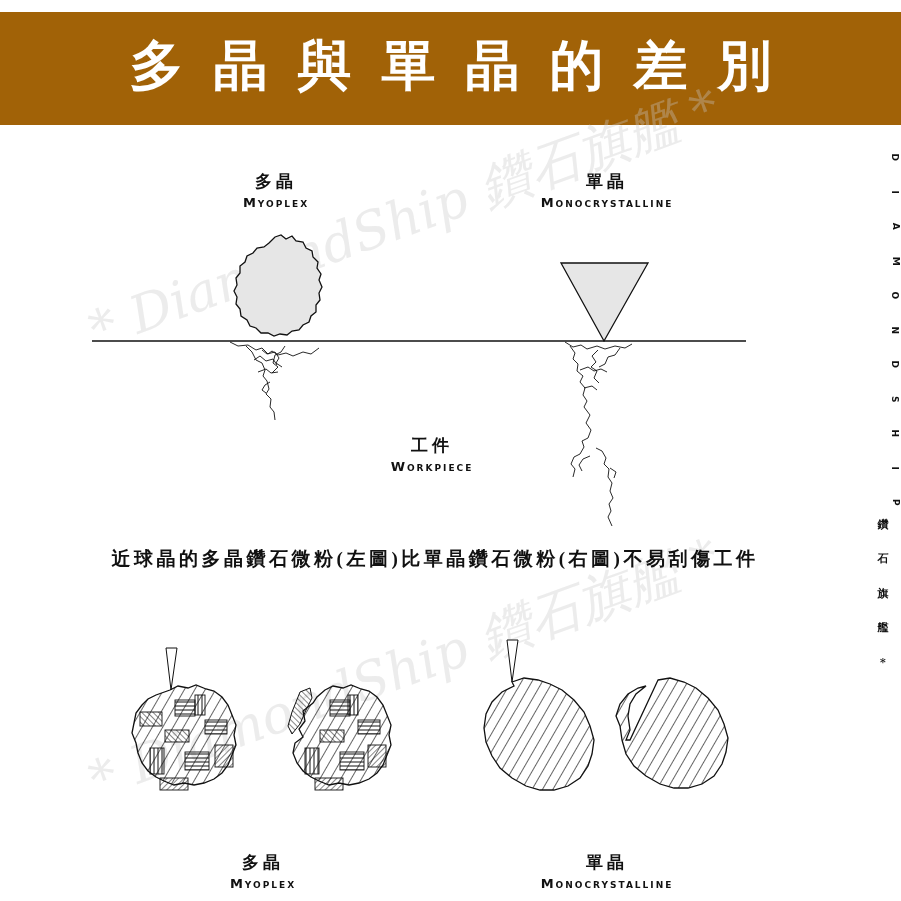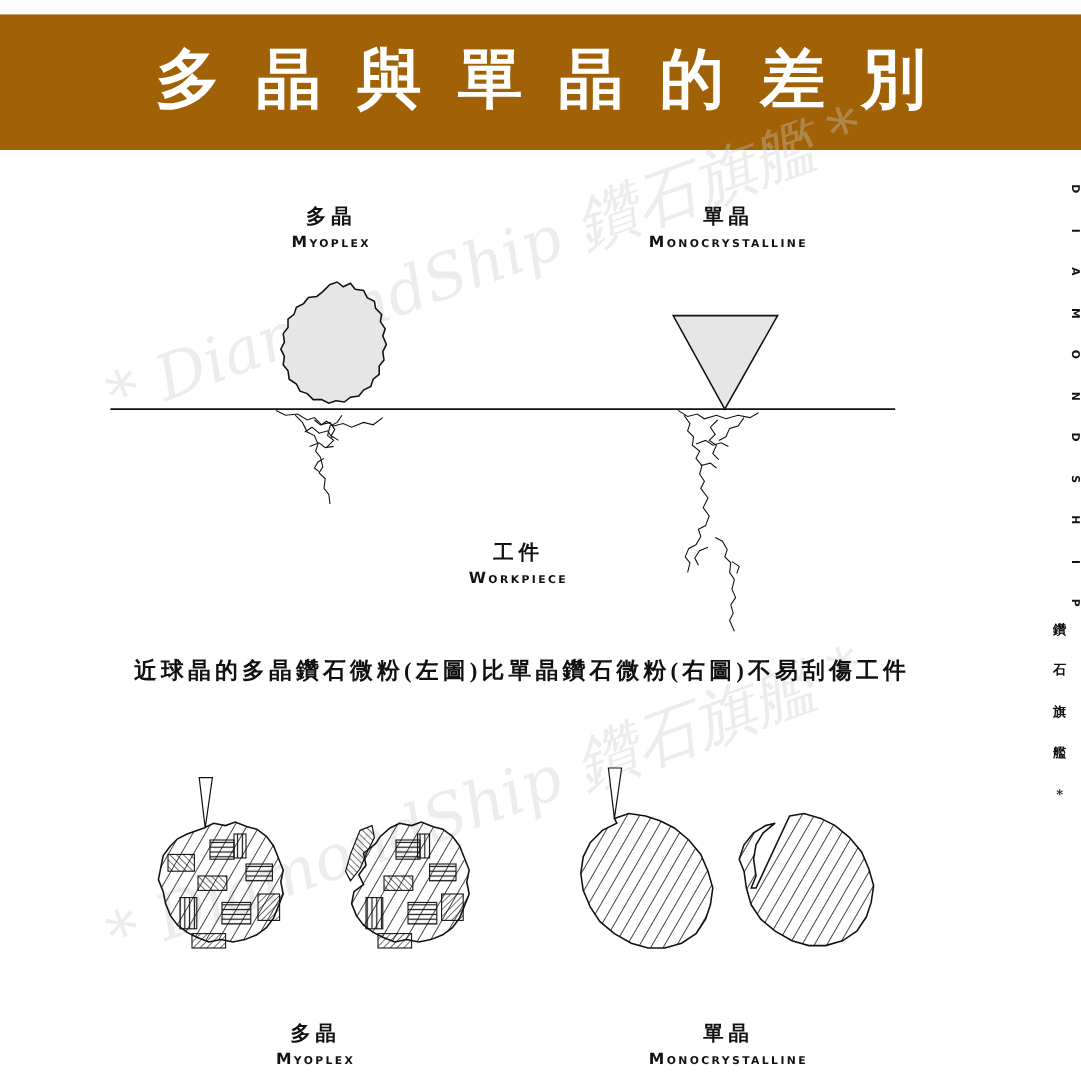--- a/index.html
+++ b/index.html
@@ -151,21 +151,21 @@
   <g>
     <polygon points="507,640 518,640 512,682" fill="#fff" stroke="#111" stroke-width="1"></polygon>
     <path d="M512,682 l12,-4 l14,2 l12,4 l12,6 l12,10 l10,12 l6,14 l4,14 l-2,14 l-4,12 l-8,12 l-12,8 l-14,4 l-14,0 l-14,-4 l-14,-8 l-12,-10 l-8,-12 l-6,-14 l-2,-14 l2,-14 l6,-12 l10,-10 l12,-6 z" fill="url(#diag)" stroke="#111" stroke-width="1.3"></path>
   </g>
 
   <g>
     <path d="M658,680 l12,-2 l14,4 l12,6 l12,10 l10,12 l6,14 l4,14 l-2,14 l-4,12 l-8,12 l-12,8 l-14,4 l-14,0 l-14,-4 l-14,-8 l-12,-10 l-8,-12 l-4,-14 l-2,-14 l-4,-10 l4,-12 l8,-10 l10,-6 l8,-2 l-10,8 l-6,10 l-2,12 l2,14 l-4,10 l4,0 z" fill="url(#diag)" stroke="#111" stroke-width="1.3"></path>
   </g>
 </svg>
 
-<div class="label" style="left:432px; top:436px;margin-top:16px;">
+<div class="label" style="left:432px; top:436px;">
   <span class="zh">工件</span>
   <span class="en">Workpiece</span>
 </div>
 
 <div class="caption">近球晶的多晶鑽石微粉(左圖)比單晶鑽石微粉(右圖)不易刮傷工件</div>
 
 <div class="label" style="left:263px; top:853px;">
   <span class="zh">多晶</span>
   <span class="en">Myoplex</span>
 </div>

